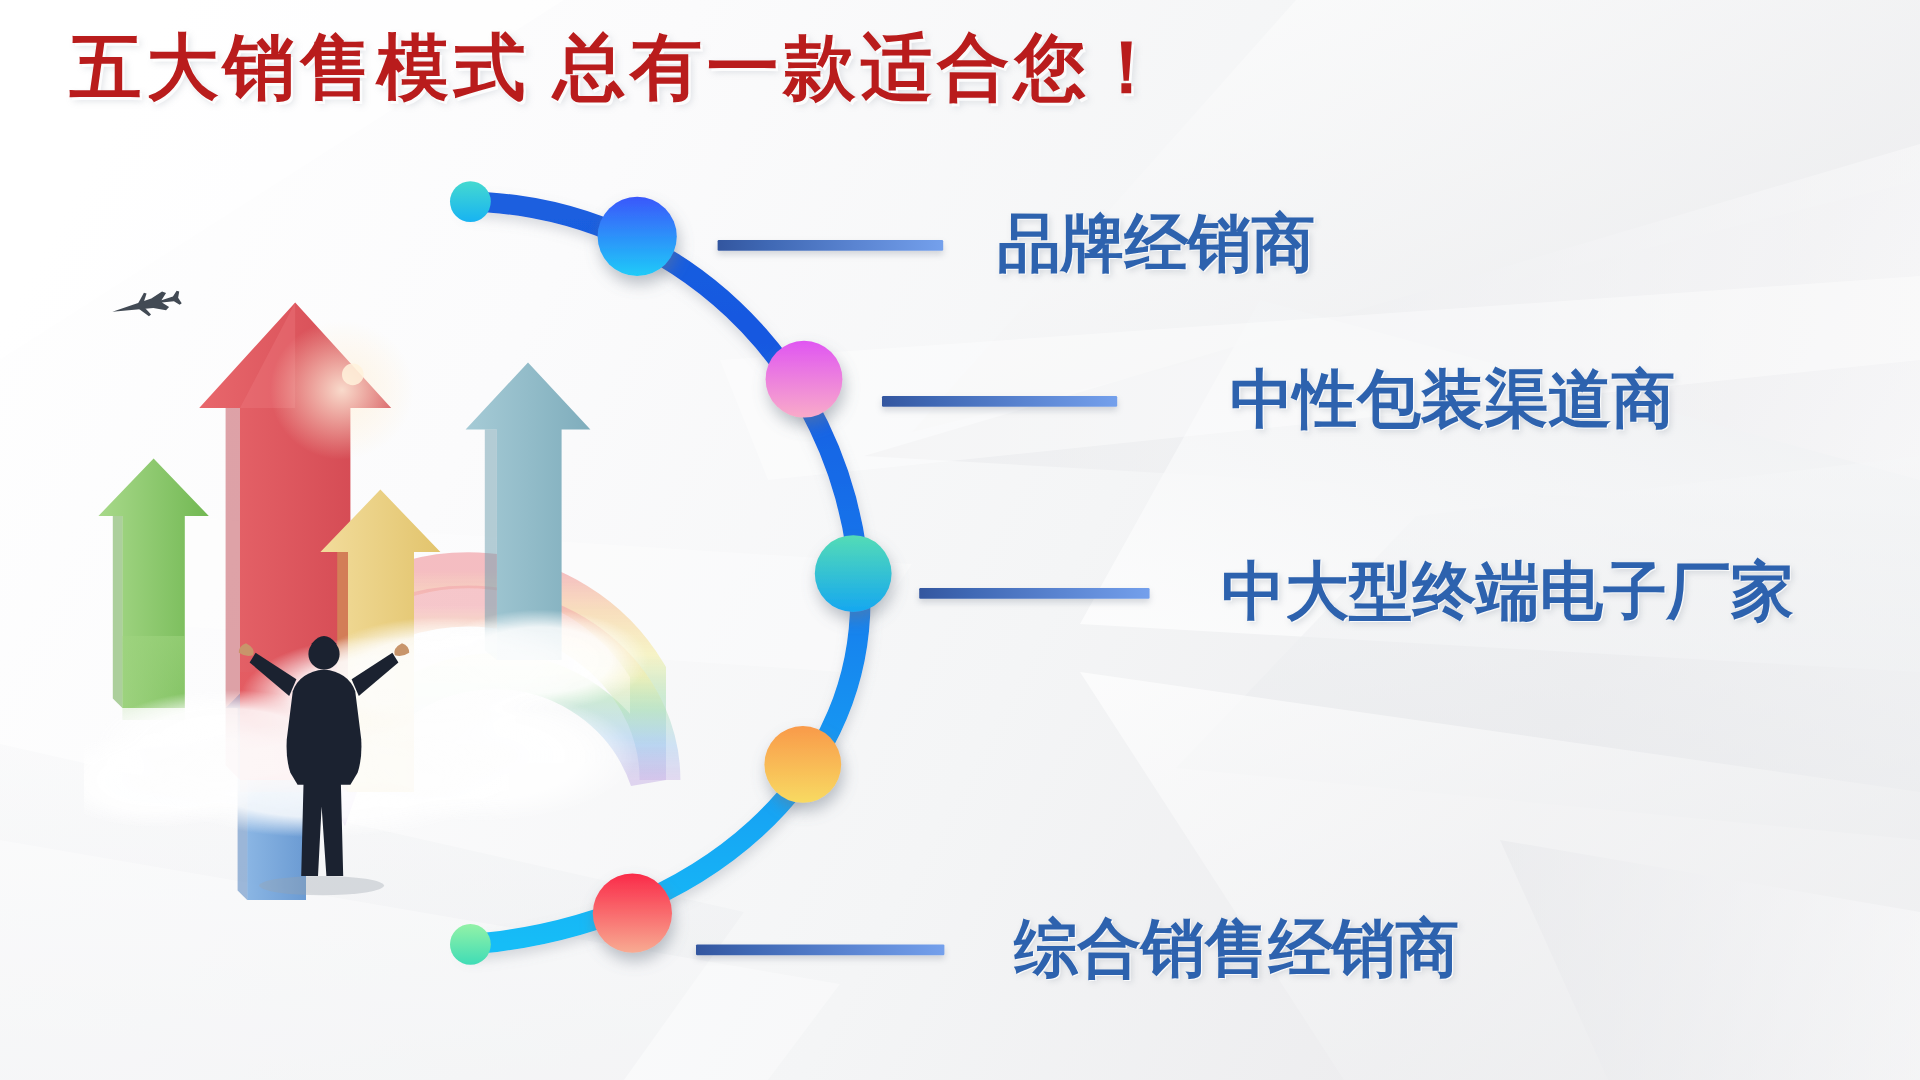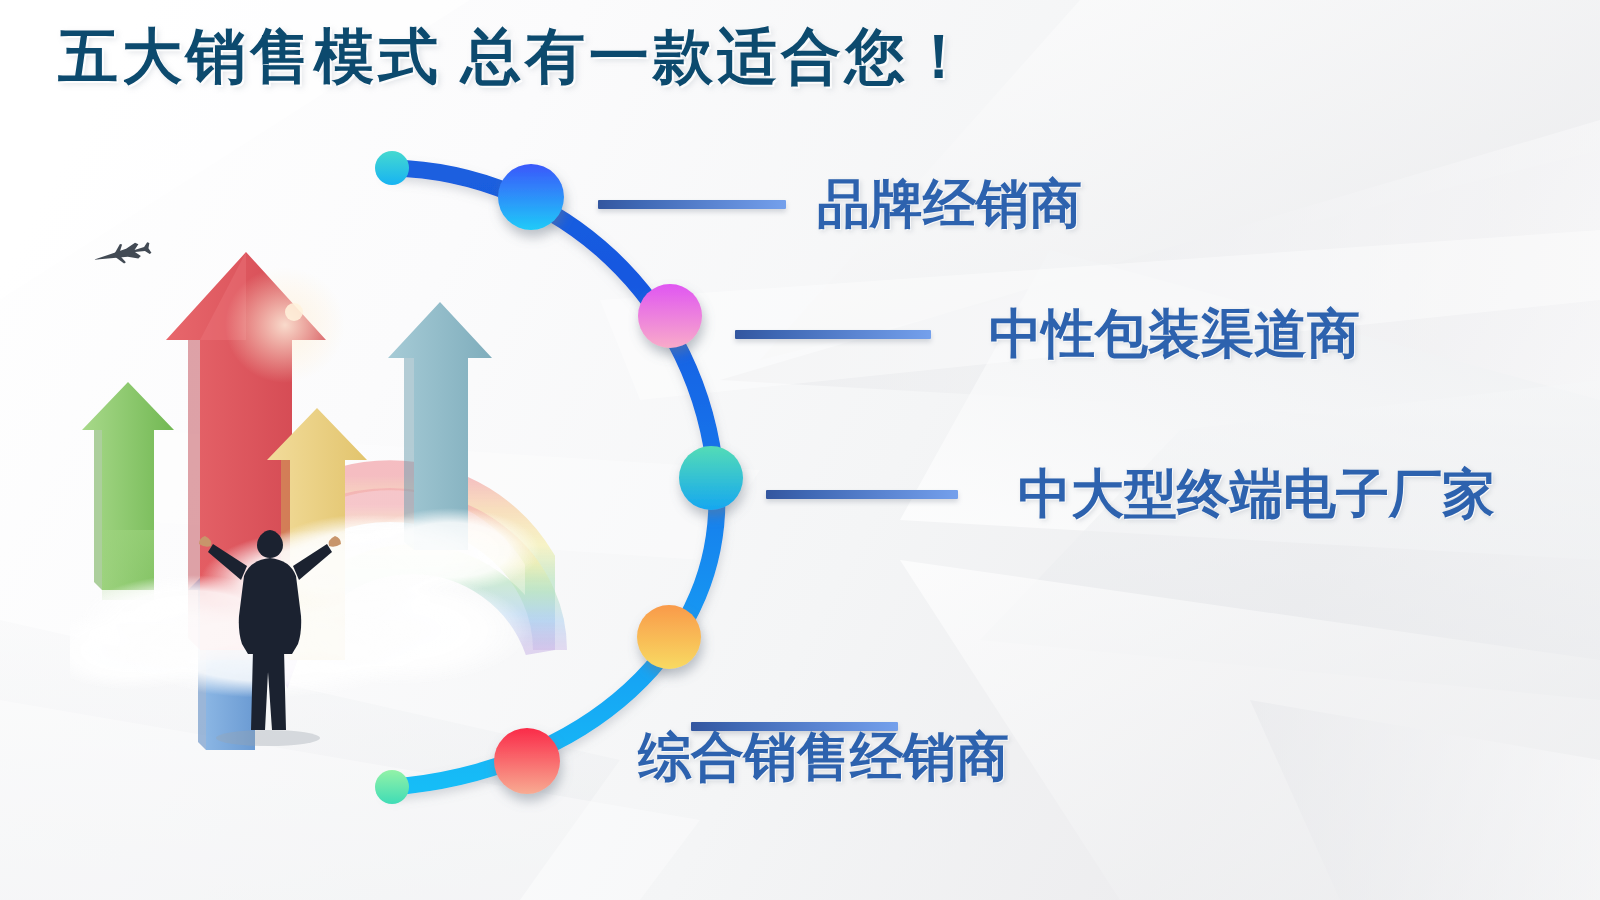--- a/index.html
+++ b/index.html
@@ -20,21 +20,21 @@
   }
   .bg-facets{position:absolute;inset:0;}
   .bg-facets svg{display:block;width:1600px;height:900px;}
 
   
   .title{
     position:absolute;left:58px;top:26px;
     font-size:60px;line-height:1.05;
     font-weight:700;
     letter-spacing:4px;
-    color:#0c4a6e;
+    color:#b91c1c;
     text-shadow:2px 2px 0 rgba(255,255,255,.85), 3px 3px 6px rgba(140,150,165,.28);
     white-space:nowrap;
   }
 
   
   .illus{position:absolute;left:70px;top:230px;width:500px;height:560px;}
   .illus svg{display:block;}
 
   
   .arc-layer{position:absolute;left:0;top:0;width:1600px;height:900px;}
@@ -51,35 +51,35 @@
     font-family:"Liberation Serif","DejaVu Serif",serif;
     font-weight:700;
     font-size:53px;
     line-height:1;
     color:#2d62ae;
     white-space:nowrap;
     text-shadow:1px 1px 0 rgba(255,255,255,.8), 2px 2px 5px rgba(135,145,160,.30);
   }
   .row1{left:598px;top:178px;}
   .row1 .connector{width:188px;}
-  .row1 .label{margin-left:31px;}
-
-  .row2{left:735px;top:308px;}
+  .row1 .label{margin-left:45px;}
+
+  .row2{left:735px;top:308px;gap:36px;}
   .row2 .connector{width:196px;}
   .row2 .label{margin-left:58px;}
 
   .row3{left:766px;top:468px;}
   .row3 .connector{width:192px;}
   .row3 .label{margin-left:60px;}
 
   .row4{left:733px;top:626px;}
   .row4 .connector{width:192px;}
   .row4 .label{margin-left:72px;}
 
-  .row5{left:580px;top:722px;flex-direction:column;}
+  .row5{left:580px;top:765px;}
   .row5 .connector{width:207px;}
   .row5 .label{margin-left:58px;}
 </style>
 </head>
 <body>
 
 <div id="stage">
 
   <div class="bg-base"></div>
   <div class="bg-facets">

